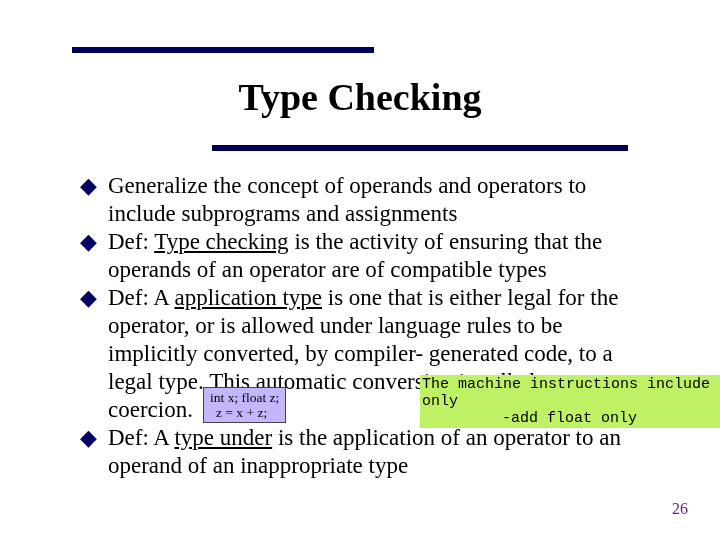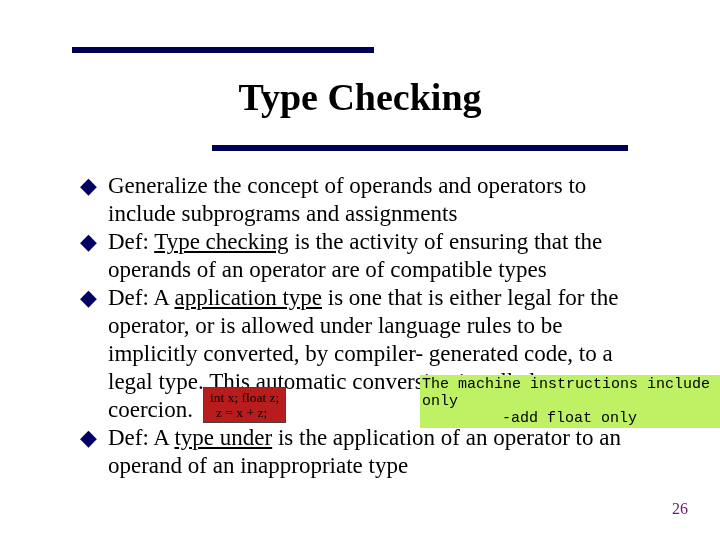--- a/index.html
+++ b/index.html
@@ -57,21 +57,21 @@
   .text {
     font-size: 23px;
     line-height: 28px;
     color: #000;
   }
   .u { text-decoration: underline; }
   .code-box {
     position: absolute;
     left: 203px;
     top: 387px;
-    background: #b91c1c;
+    background: #c4b5fd;
     border: 1px solid #444;
     padding: 2px 6px 2px 6px;
     font-size: 13.5px;
     line-height: 15px;
     font-family: "Times New Roman", Times, serif;
     color: #000;
     z-index: 5;
   }
   .note {
     position: absolute;

